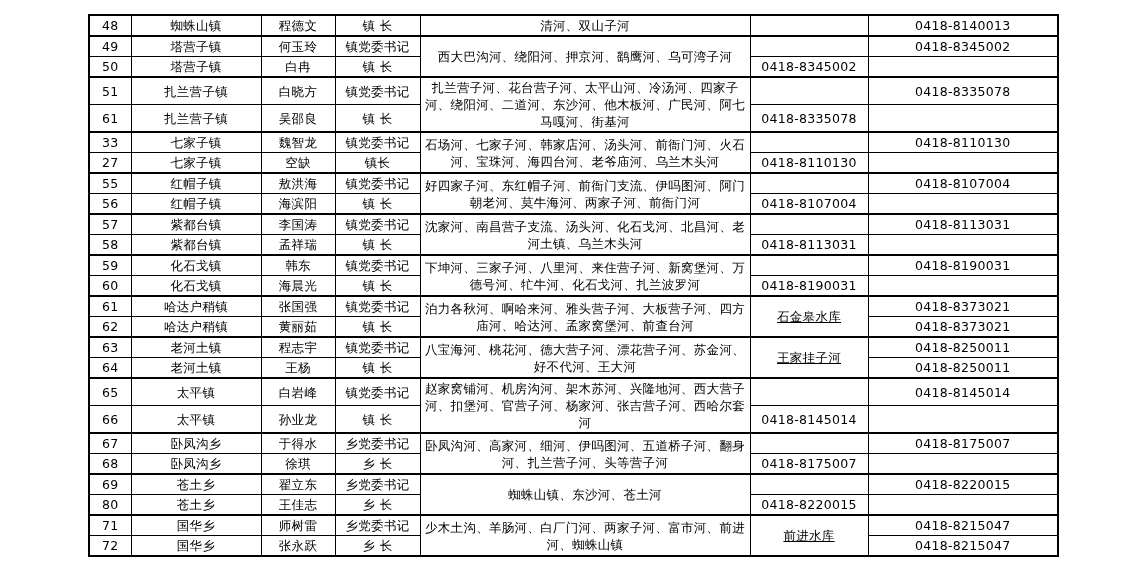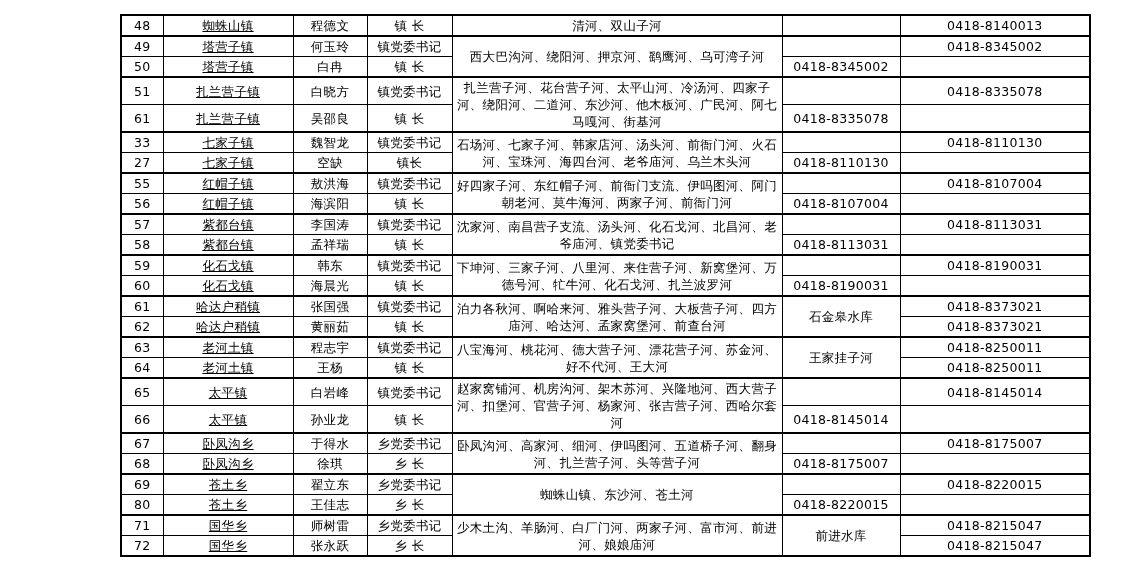--- a/index.html
+++ b/index.html
@@ -11,21 +11,20 @@
     width: 1123px;
     height: 572px;
     font-family: "DejaVu Sans", "Liberation Sans", sans-serif;
     overflow: hidden;
   }
   .page {
     position: relative;
     width: 1000px;
     height: 572px;
     background: #ffffff;
-    margin-left: 32px;
   }
   .table-wrap {
     position: absolute;
     left: 88px;
     top: 14px;
     width: 969px;
   }
   table.river-table {
     border-collapse: collapse;
     table-layout: fixed;
@@ -47,31 +46,31 @@
   
   col.c-seq    { width: 42px; }
   col.c-town   { width: 130px; }
   col.c-name   { width: 74px; }
   col.c-title  { width: 85px; }
   col.c-rivers { width: 330px; }
   col.c-resv   { width: 118px; }
   col.c-phone  { width: 190px; }
 
   td.seq   { font-size: 12.5px; letter-spacing: 0.5px; }
-  td.town  { letter-spacing: 1.2px; text-decoration: underline; }
+  td.town  { letter-spacing: 1.2px; }
   td.name  { letter-spacing: 0.8px; }
   td.title { letter-spacing: 0.8px; }
   td.rivers {
     text-align: center;
     letter-spacing: 0.6px;
     padding-left: 5px;
     padding-right: 5px;
     line-height: 21px;
   }
-  td.resv  { letter-spacing: 1px; }
+  td.resv  { letter-spacing: 1px; text-decoration: underline; }
   td.phone { letter-spacing: 0.6px; font-size: 12.5px; }
 
   
   tr.grp-top > td { border-top: 2px solid #000000; }
   tr.grp-bottom > td { border-bottom: 2px solid #000000; }
   table.river-table { border: 2px solid #000000; }
 </style>
 </head>
 <body>
 
@@ -159,21 +158,21 @@
             <td class="town">红帽子镇</td>
             <td class="name">海滨阳</td>
             <td class="title">镇 长</td>
             <td class="phone">0418-8107004</td>
           </tr>
           <tr class="grp-top">
             <td class="seq">57</td>
             <td class="town">紫都台镇</td>
             <td class="name">李国涛</td>
             <td class="title">镇党委书记</td>
-            <td class="rivers" rowspan="2">沈家河、南昌营子支流、汤头河、化石戈河、北昌河、老爷庙河、镇党委书记</td>
+            <td class="rivers" rowspan="2">沈家河、南昌营子支流、汤头河、化石戈河、北昌河、老河土镇、乌兰木头河</td>
             <td class="resv"></td>
             <td class="phone">0418-8113031</td>
           </tr>
           <tr class="grp-bottom">
             <td class="seq">58</td>
             <td class="town">紫都台镇</td>
             <td class="name">孟祥瑞</td>
             <td class="title">镇 长</td>
             <td class="phone">0418-8113031</td>
           </tr>
@@ -271,21 +270,21 @@
             <td class="town">苍土乡</td>
             <td class="name">王佳志</td>
             <td class="title">乡 长</td>
             <td class="phone">0418-8220015</td>
           </tr>
           <tr class="grp-top">
             <td class="seq">71</td>
             <td class="town">国华乡</td>
             <td class="name">师树雷</td>
             <td class="title">乡党委书记</td>
-            <td class="rivers" rowspan="2">少木土沟、羊肠河、白厂门河、两家子河、富市河、前进河、娘娘庙河</td>
+            <td class="rivers" rowspan="2">少木土沟、羊肠河、白厂门河、两家子河、富市河、前进河、蜘蛛山镇</td>
             <td class="resv" rowspan="2">前进水库</td>
             <td class="phone">0418-8215047</td>
           </tr>
           <tr class="grp-bottom">
             <td class="seq">72</td>
             <td class="town">国华乡</td>
             <td class="name">张永跃</td>
             <td class="title">乡 长</td>
             <td class="phone">0418-8215047</td>
           </tr>

